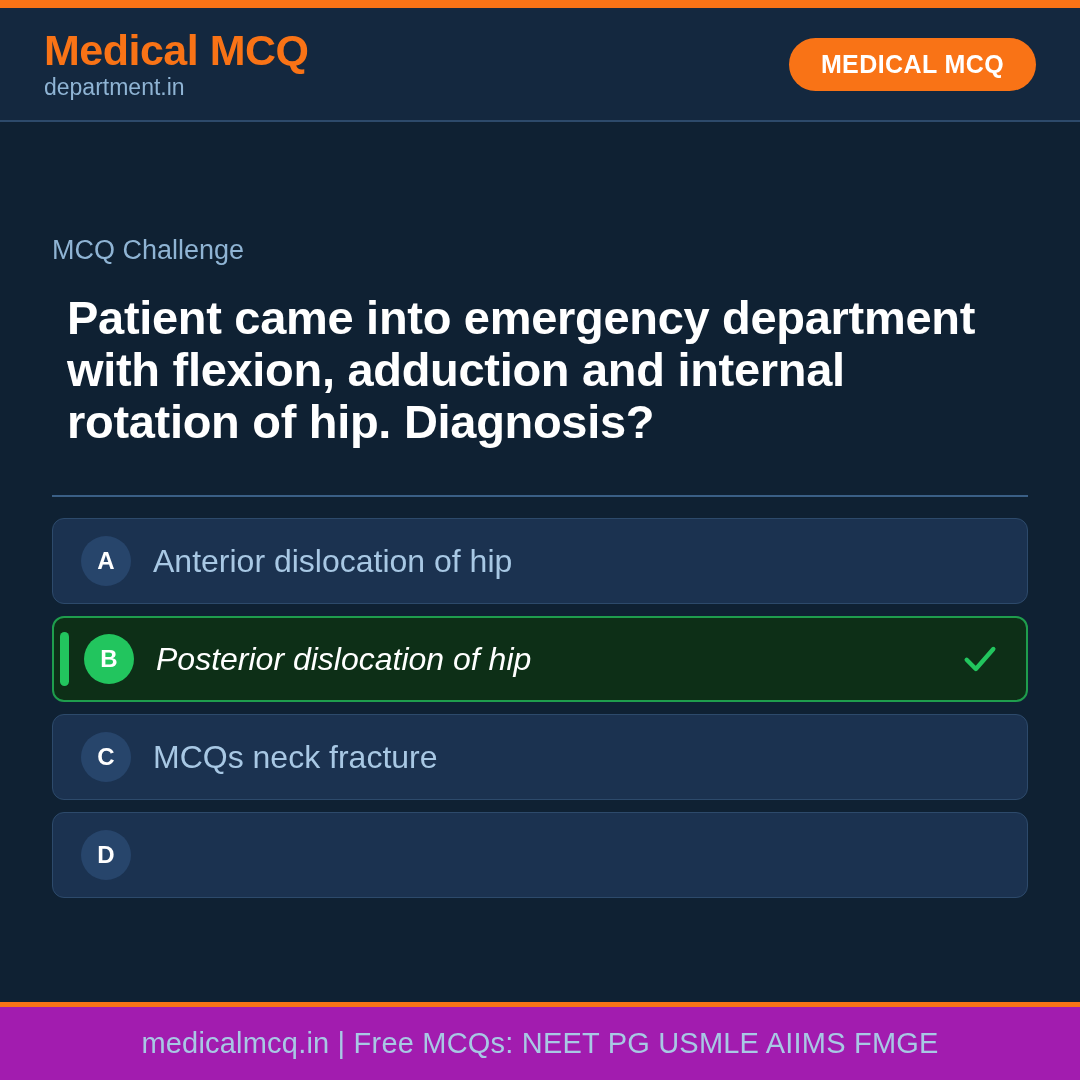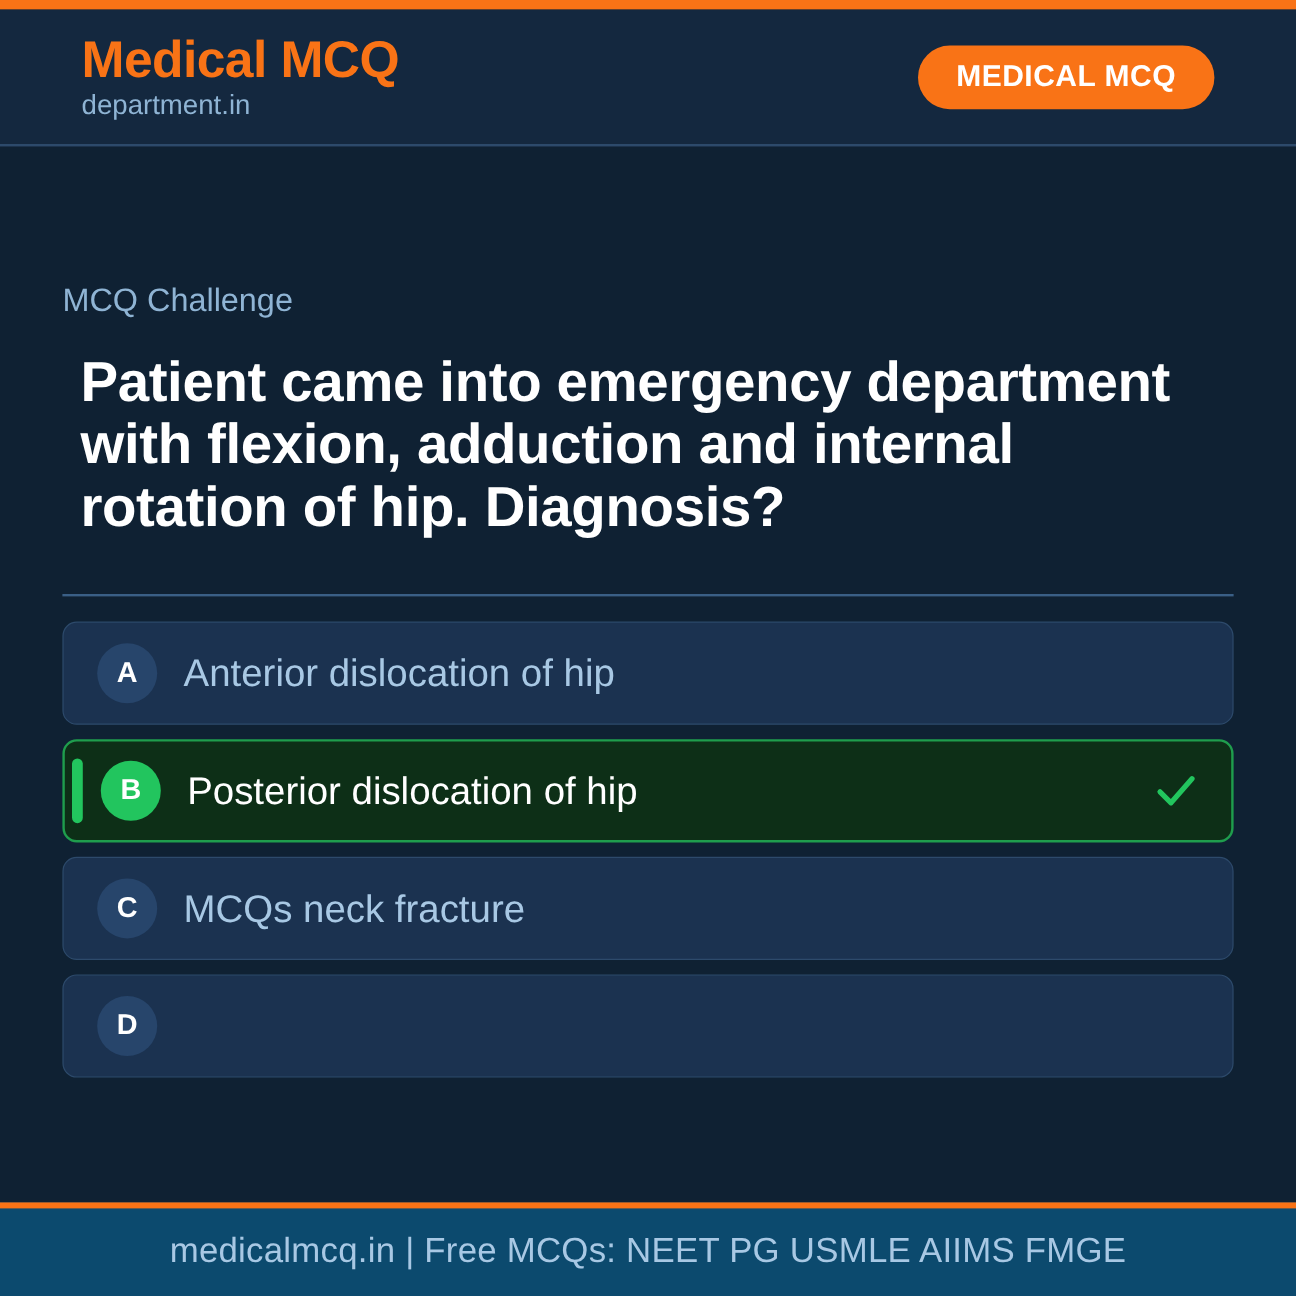--- a/index.html
+++ b/index.html
@@ -33,21 +33,21 @@
   
   .header {
     flex: none;
     height: 114px;
     background: #14283f;
     border-bottom: 2px solid #2d4a6b;
     box-sizing: border-box;
     display: flex;
     align-items: center;
     justify-content: space-between;
-    padding: 0 68px;
+    padding: 0 44px;
   }
   .brand {
     display: flex;
     flex-direction: column;
     justify-content: center;
     gap: 2px;
   }
   .brand-title {
     color: #f97316;
     font-size: 43px;
@@ -158,30 +158,31 @@
     width: 9px;
     border-radius: 5px;
     background: #22c55e;
   }
   .option.correct .badge {
     background: #22c55e;
     color: #ffffff;
   }
   .option.correct .label {
     color: #ffffff;
+    font-style: italic;
   }
   .option.correct .tick {
     display: block;
   }
 
   
   .footer {
     flex: none;
     height: 78px;
-    background: #0c4a6e;
+    background: #a21caf;
     border-top: 5px solid #f97316;
     box-sizing: border-box;
     display: flex;
     align-items: center;
     justify-content: center;
   }
   .footer-text {
     color: #a8c8e4;
     font-size: 29px;
     letter-spacing: 0.2px;

